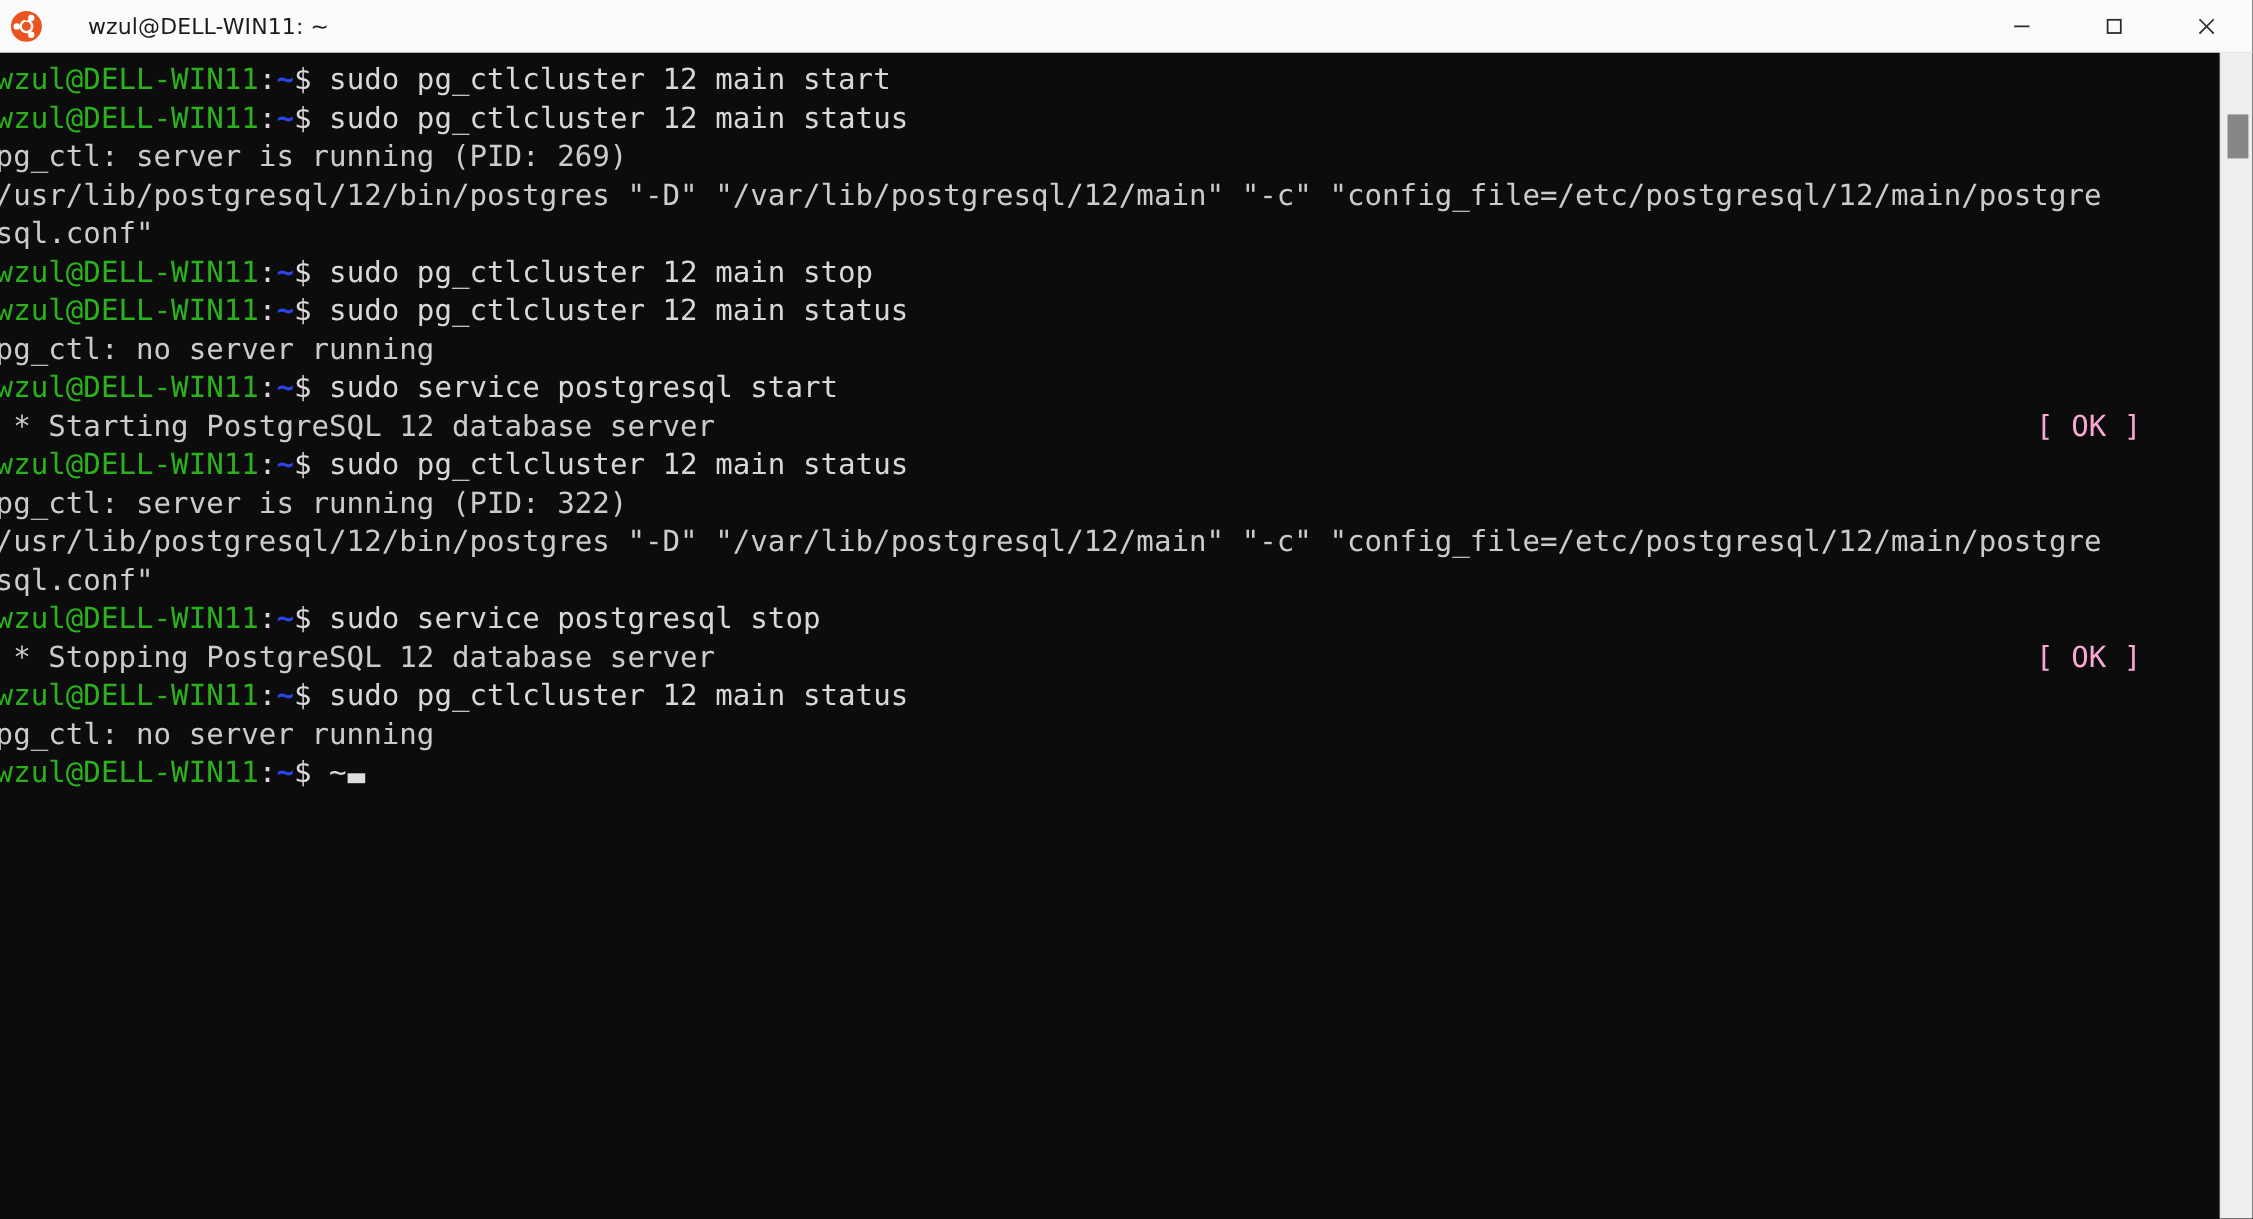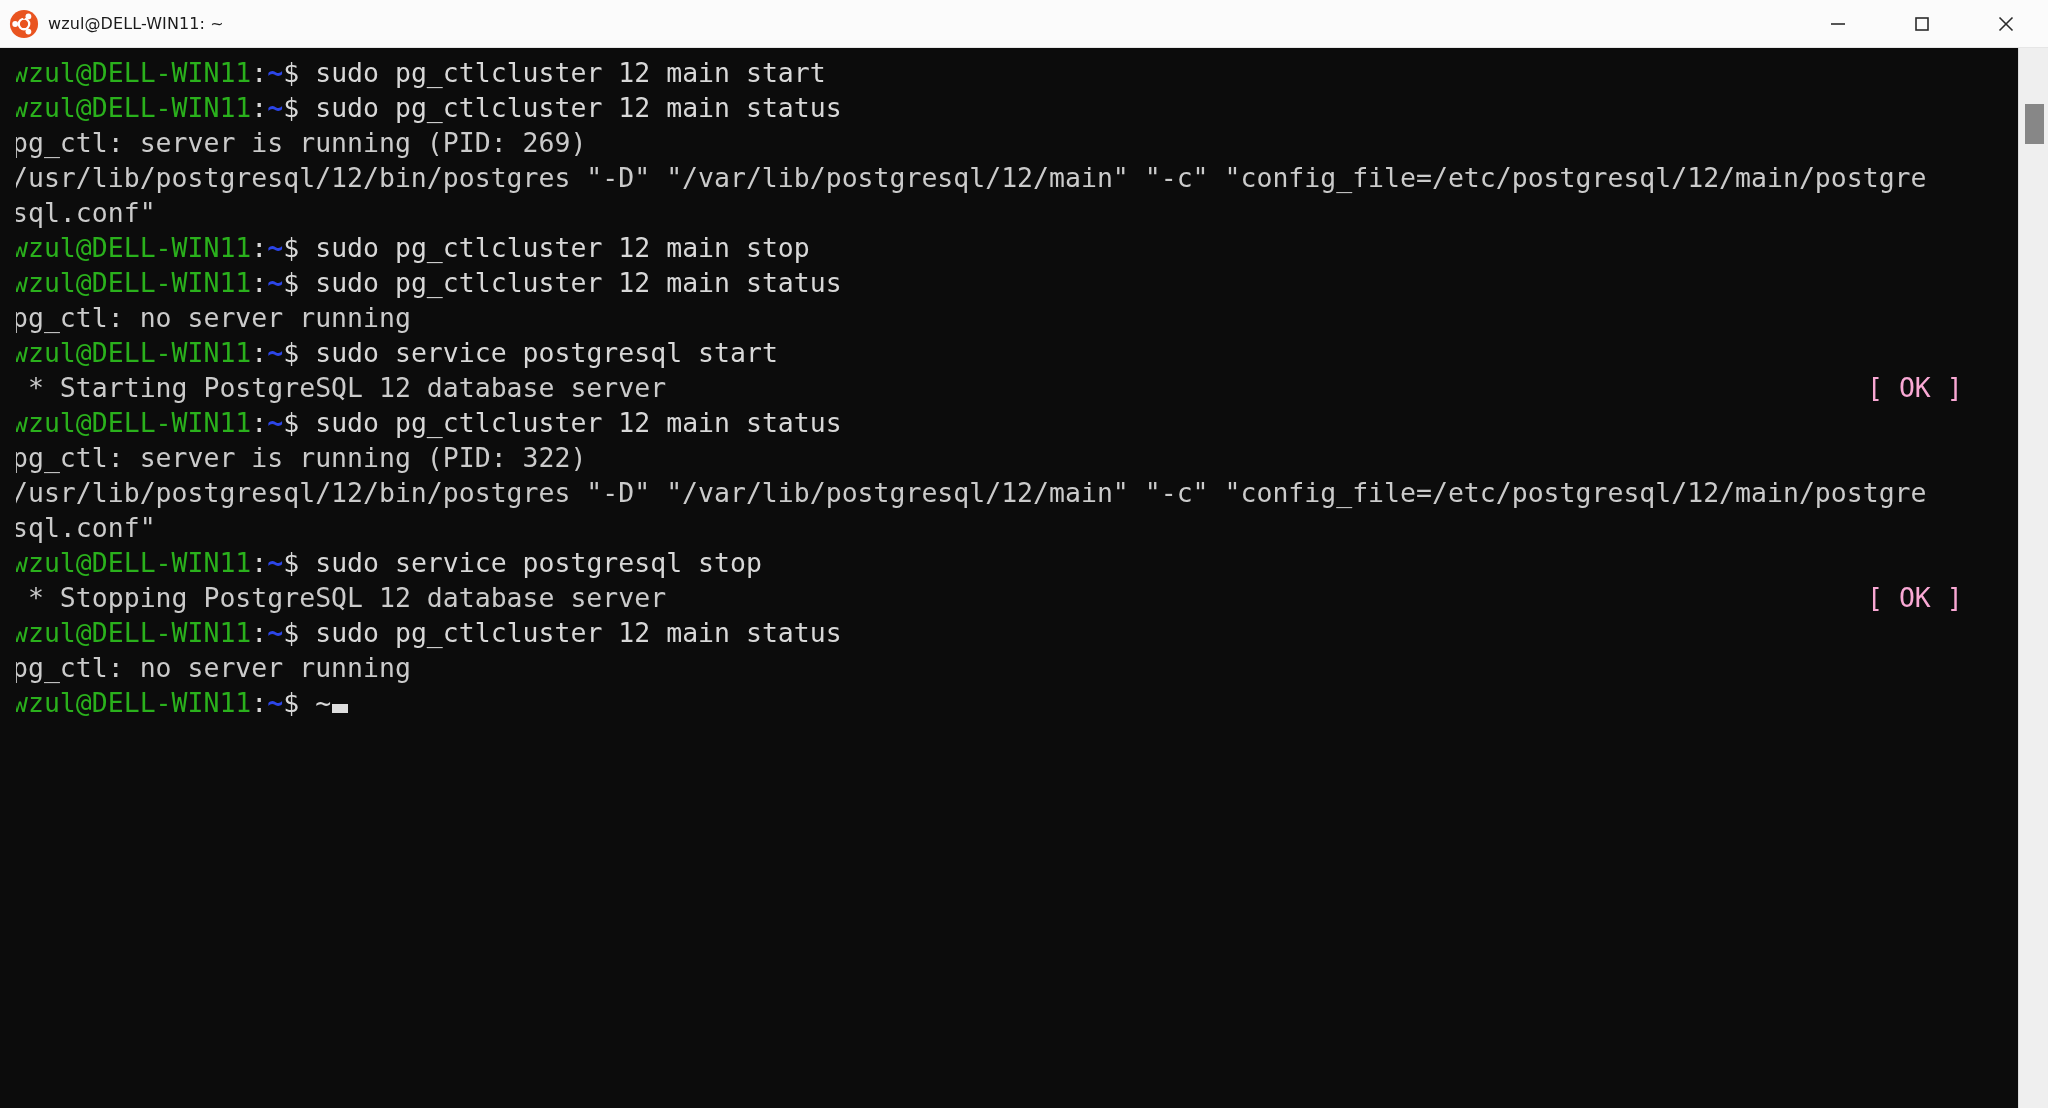--- a/index.html
+++ b/index.html
@@ -38,25 +38,26 @@
     width: 30px;
     height: 30px;
     margin-left: 9px;
     margin-right: 9px;
     flex: 0 0 auto;
     display: block;
   }
 
   .tb-title {
     font-family: "DejaVu Sans", sans-serif;
-    font-size: 16px;
+    font-size: 20px;
     color: #1b1b1b;
     letter-spacing: 0.1px;
     white-space: nowrap;
     line-height: 48px;
+    margin-left: 32px;
   }
 
   .tb-spacer { flex: 1 1 auto; }
 
   .tb-controls {
     display: flex;
     align-items: stretch;
     height: 48px;
     flex: 0 0 auto;
   }
@@ -72,21 +73,21 @@
     padding: 0;
     cursor: default;
   }
 
   .tb-btn svg { display: block; }
 
   
   .terminal {
     position: absolute;
     top: 48px;
-    left: 16px;
+    left: 0;
     width: 2018px;
     height: 1060px;
     background: #0c0c0c;
     overflow: hidden;
   }
 
   .screen {
     position: absolute;
     top: 7px;
     left: -4px;

